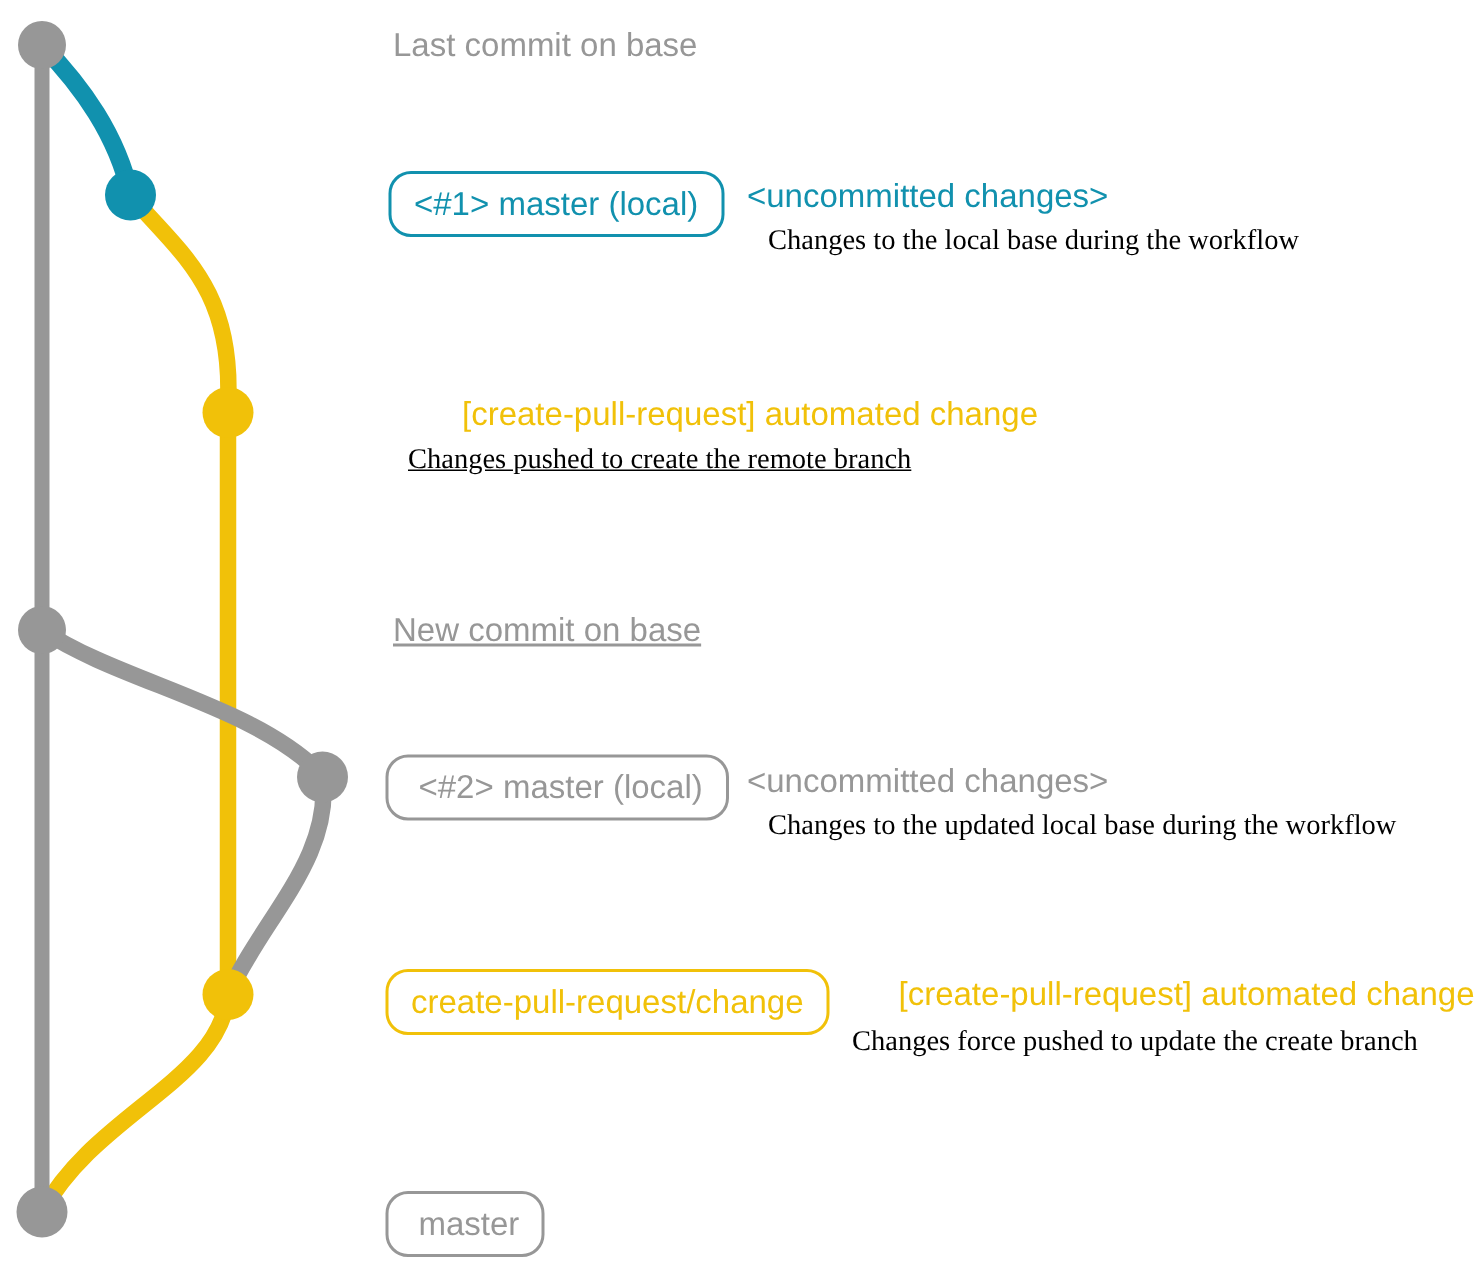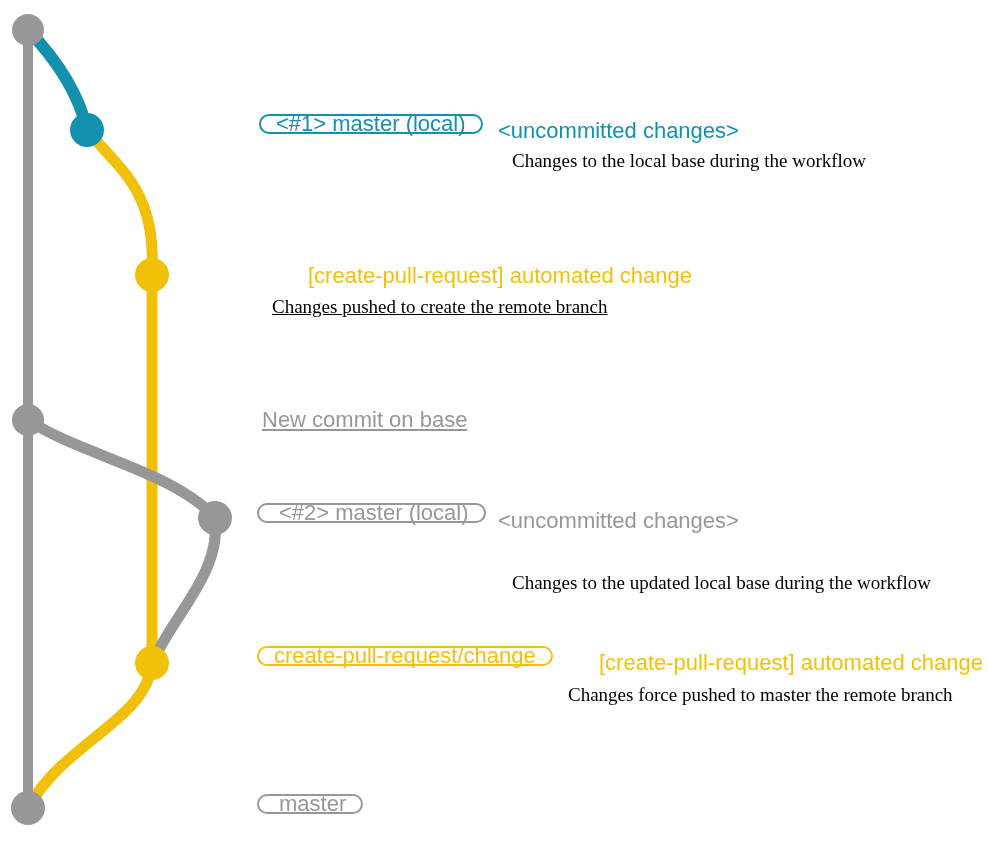--- a/index.html
+++ b/index.html
@@ -20,21 +20,21 @@
   .lbl.gray   { color:var(--gray); }
   .lbl.teal   { color:var(--teal); }
   .lbl.yellow { color:var(--yellow);margin-left:46px; }
 
   .detail {
     position:absolute; font-family:"Liberation Serif", serif;
     font-size:19px; line-height:24px; color:var(--detail); white-space:nowrap;
   }
 
   .tag {
-    position:absolute; height:20px; box-sizing:border-box;
+    position:absolute; height:44px; box-sizing:border-box;
     display:inline-flex; align-items:center; padding:0 15px;
     border:2px solid; border-radius:15px;
     font-size:22px; white-space:nowrap;
   }
   .tag.teal   { color:var(--teal);   border-color:var(--teal); }
   .tag.gray   { color:var(--gray);   border-color:var(--gray);padding-left:20px; }
   .tag.yellow { color:var(--yellow); border-color:var(--yellow); }
 </style>
 </head>
 <body>
@@ -56,33 +56,34 @@
 
     <circle class="fill-gray" cx="28" cy="30" r="16"></circle>
     <circle class="fill-teal" cx="87" cy="130" r="17"></circle>
     <circle class="fill-yellow" cx="152" cy="275" r="17"></circle>
     <circle class="fill-gray" cx="28" cy="420" r="16"></circle>
     <circle class="fill-gray" cx="215" cy="518" r="17"></circle>
     <circle class="fill-yellow" cx="152" cy="663" r="17"></circle>
     <circle class="fill-gray" cx="28" cy="808" r="17"></circle>
   </svg>
 
+  <div class="lbl gray" style="left:262px; top:17px;">Last commit on base</div>
 
   <div class="tag teal" style="left:259px; top:114px;">&lt;#1&gt; master (local)</div>
   <div class="lbl teal" style="left:498px; top:118px;">&lt;uncommitted changes&gt;</div>
   <div class="detail" style="left:512px; top:149px;">Changes to the local base during the workflow</div>
 
   <div class="lbl yellow" style="left:262px; top:263px;">[create-pull-request] automated change</div>
   <div class="detail" style="left:272px; top:295px;text-decoration:underline;">Changes pushed to create the remote branch</div>
 
   <div class="lbl gray" style="left:262px; top:407px;text-decoration:underline;">New commit on base</div>
 
   <div class="tag gray" style="left:257px; top:503px;">&lt;#2&gt; master (local)</div>
   <div class="lbl gray" style="left:498px; top:508px;">&lt;uncommitted changes&gt;</div>
-  <div class="detail" style="left:512px; top:539px;margin-top:32px;">Changes to the updated local base during the workflow</div>
+  <div class="detail" style="left:512px; top:539px;">Changes to the updated local base during the workflow</div>
 
   <div class="tag yellow" style="left:257px; top:646px;">create-pull-request/change</div>
   <div class="lbl yellow" style="left:553px; top:650px;">[create-pull-request] automated change</div>
-  <div class="detail" style="left:568px; top:683px;">Changes force pushed to master the remote branch</div>
+  <div class="detail" style="left:568px; top:683px;">Changes force pushed to update the create branch</div>
 
   <div class="tag gray" style="left:257px; top:794px;">master</div>
 
 </div>
 
 </body></html>

